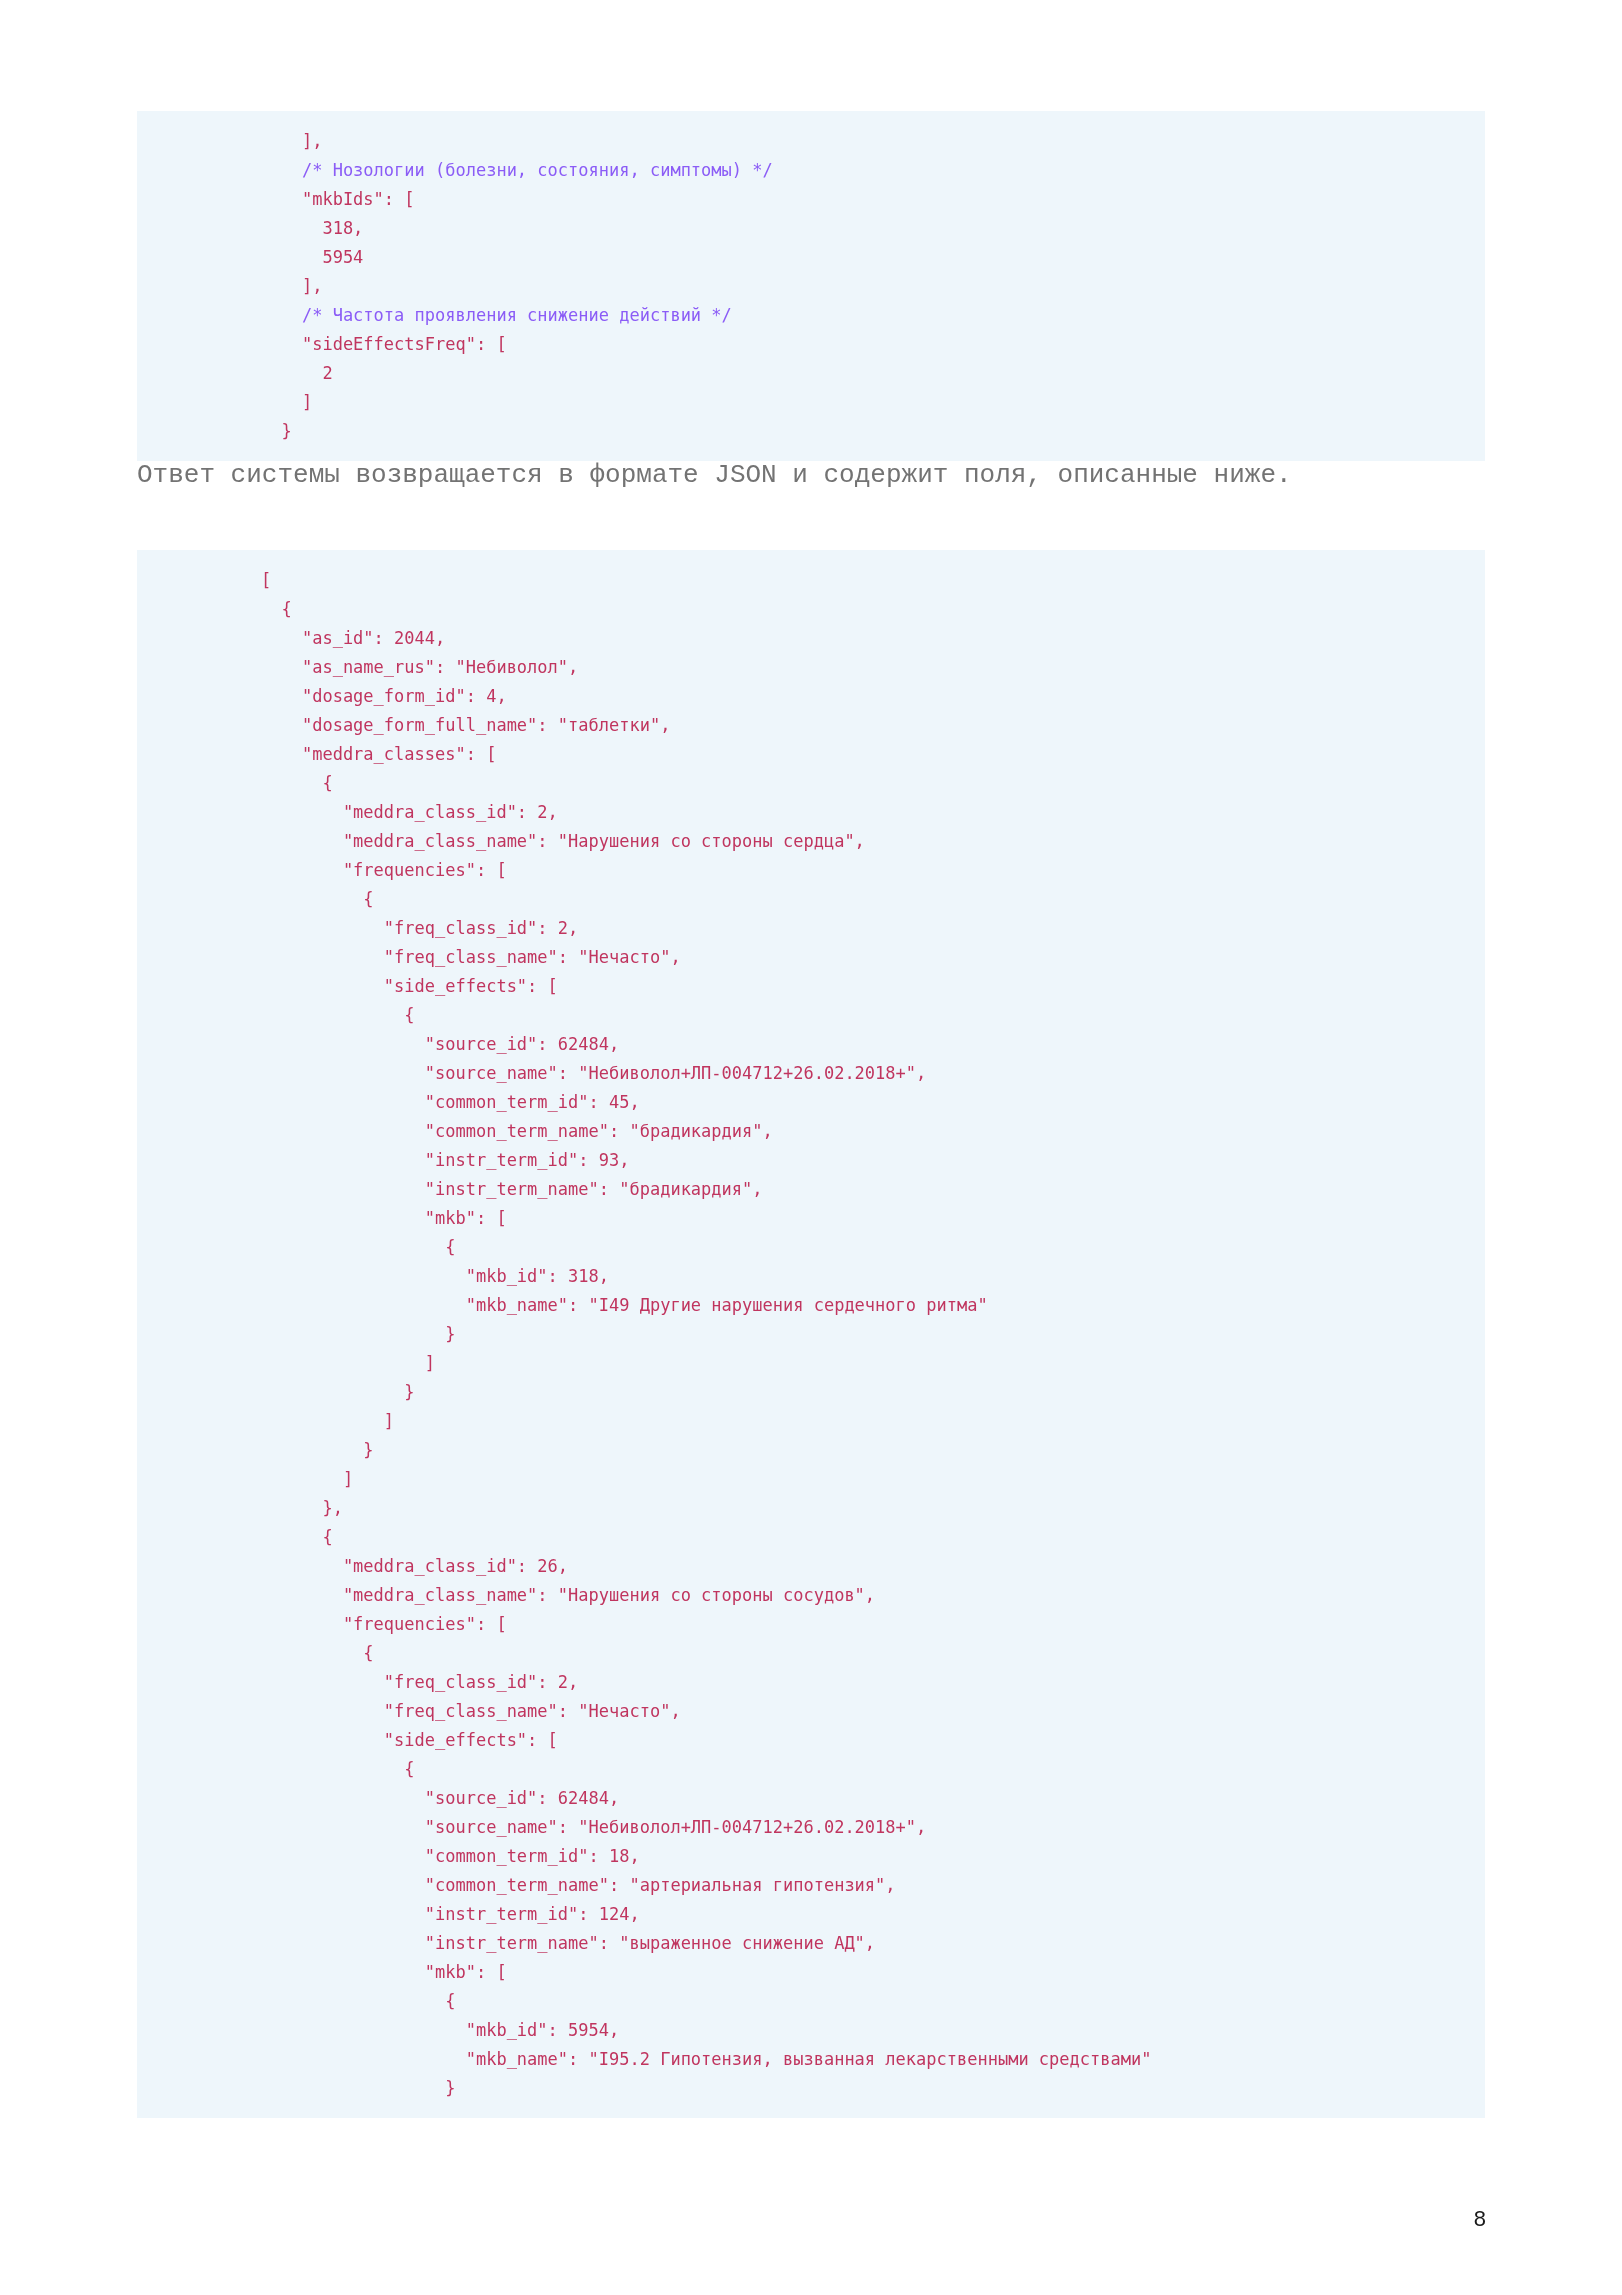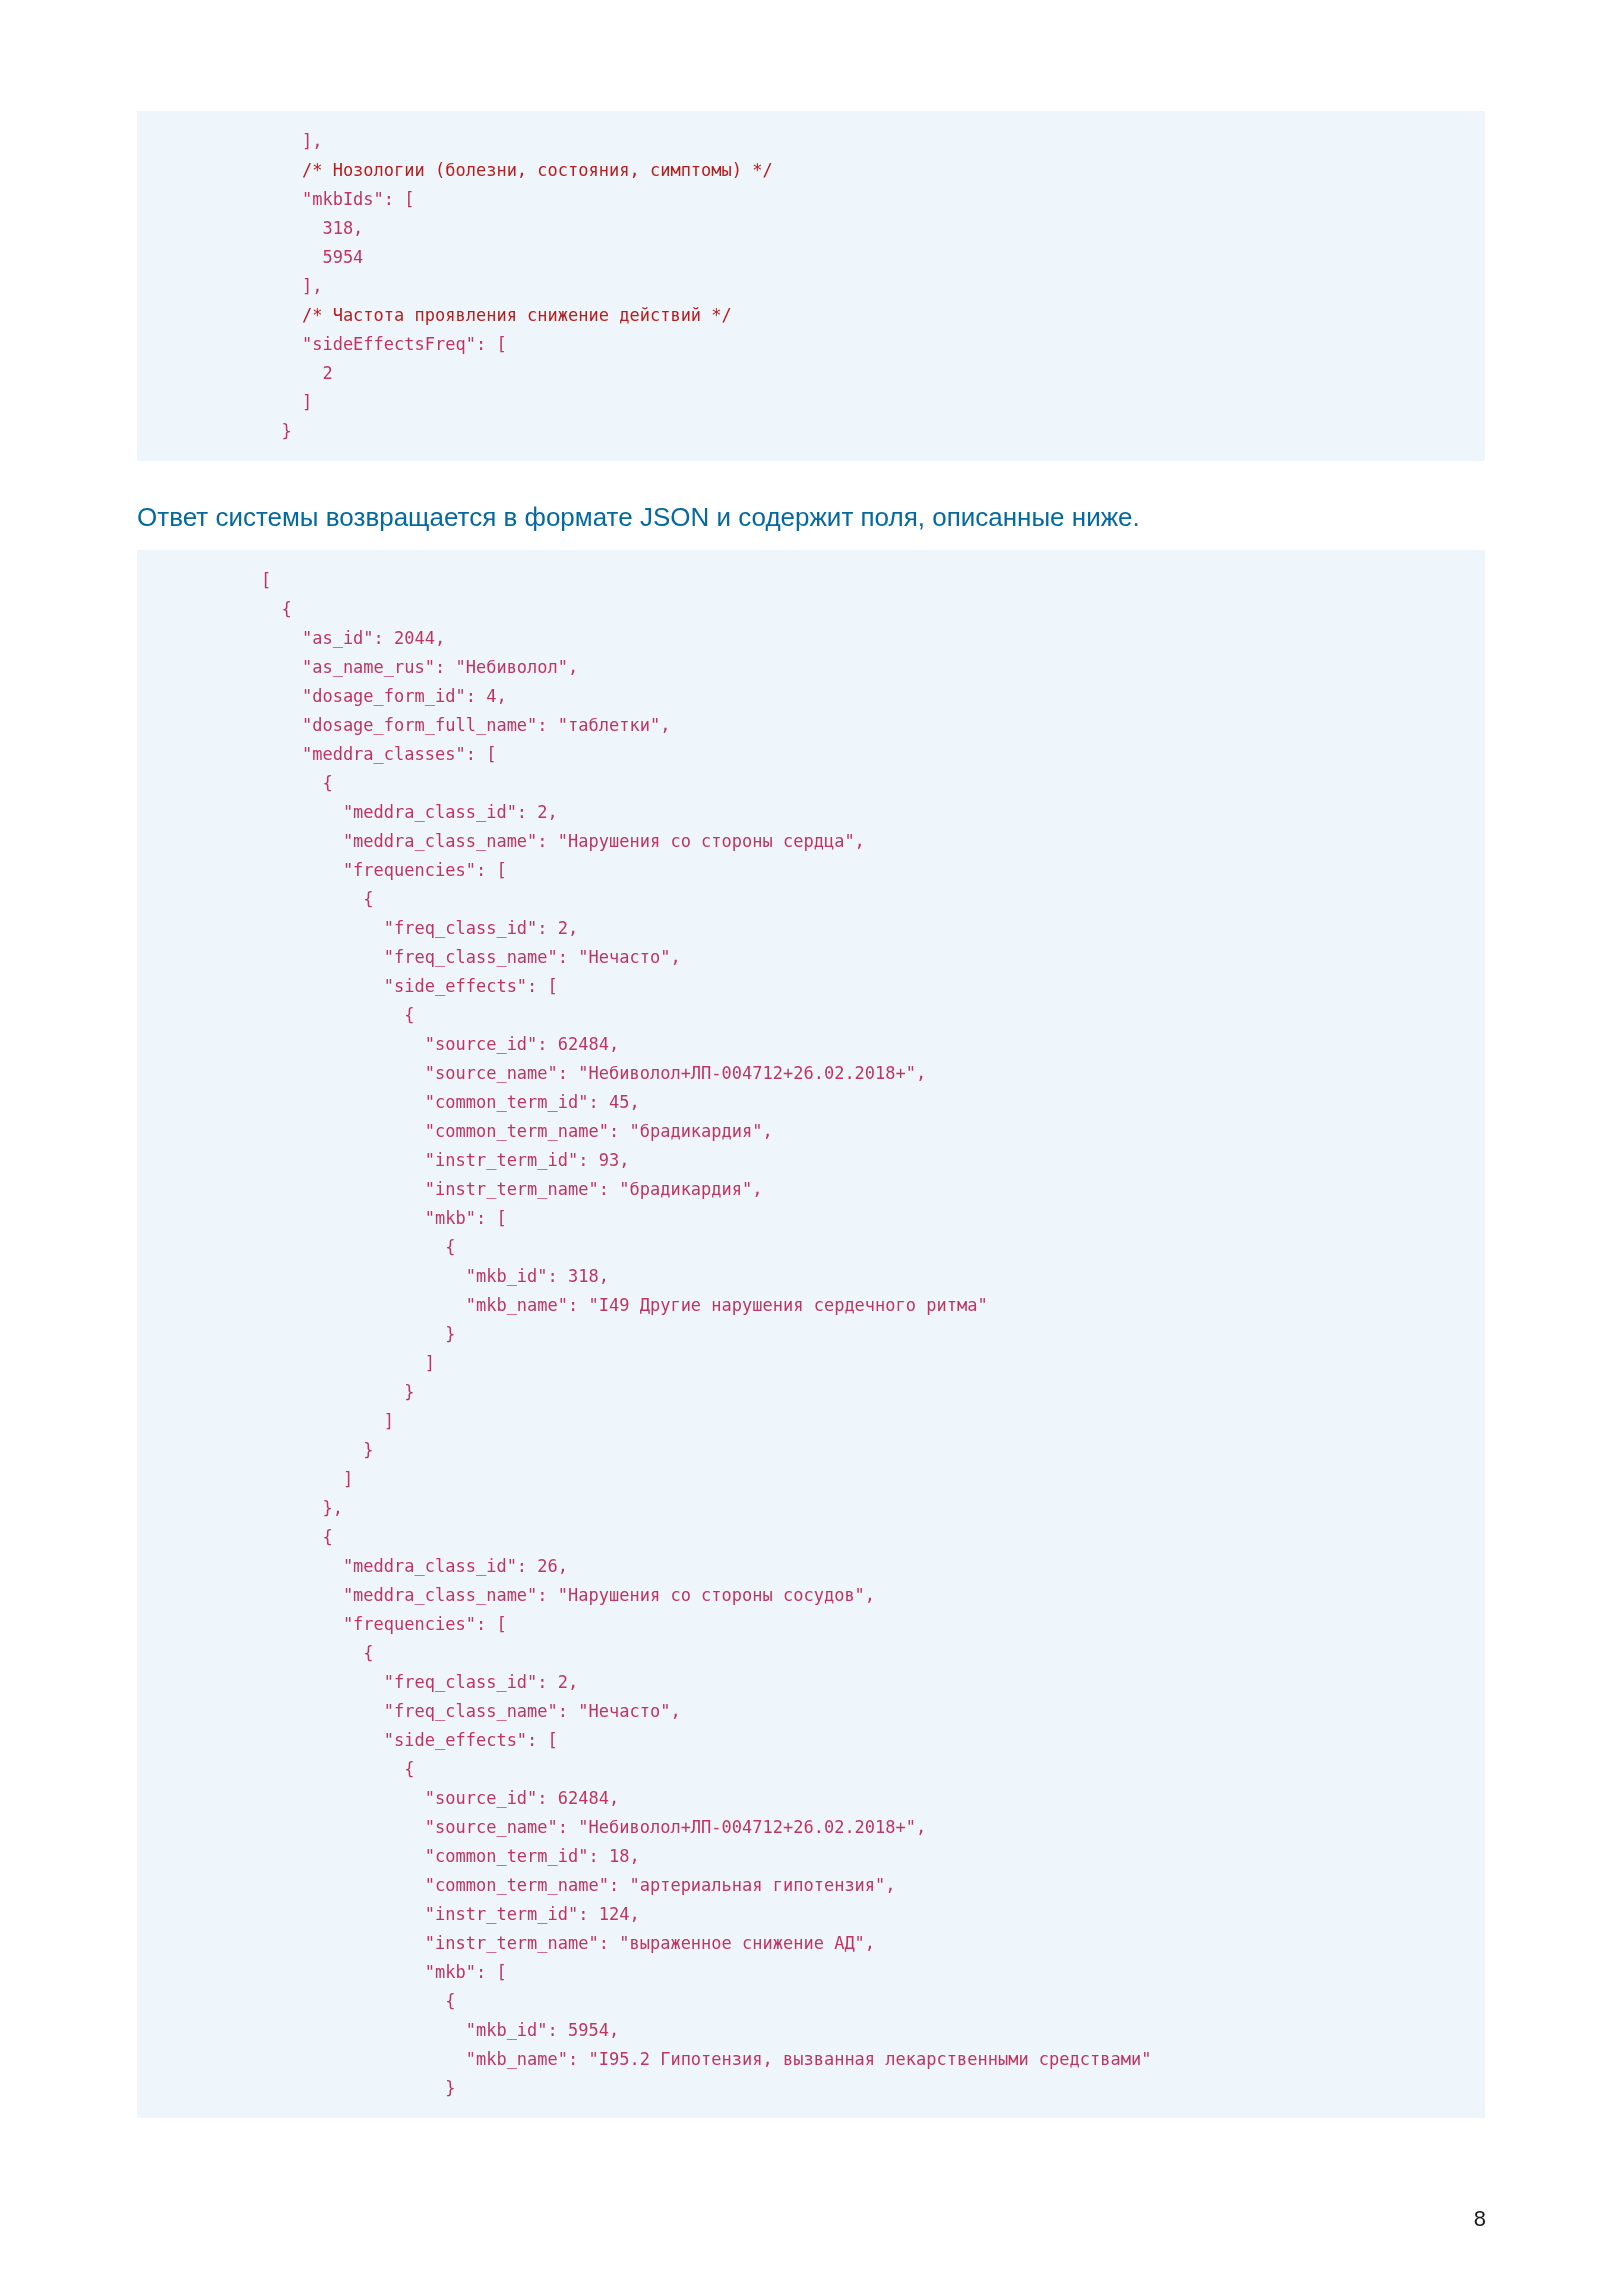--- a/index.html
+++ b/index.html
@@ -27,31 +27,30 @@
     margin: 0;
     font-family: "DejaVu Sans Mono", "Liberation Mono", monospace;
     font-size: 17px;
     line-height: 29px;
     white-space: pre;
     color: #c0355f;
     padding-left: 124px;
   }
   #block1 { top: 111px; }
   #block2 { top: 550px; }
-  .comment { color: #b91c1c; }
+  .comment { color: #8b5cf6; }
   .paragraph {
     position: absolute;
     left: 137px;
     top: 458px;
     width: 1348px;
     font-size: 26px;
     line-height: 34px;
-    color: #0369a1;
-    font-family: Liberation Sans, sans-serif;
-    margin-top: 42px;
+    color: #737373;
+    font-family: Liberation Mono, monospace;
   }
   .page-number {
     position: absolute;
     right: 136px;
     bottom: 63px;
     font-size: 22px;
     color: #1a1a1a;
     font-family: "Liberation Sans", sans-serif;
   }
 </style>

